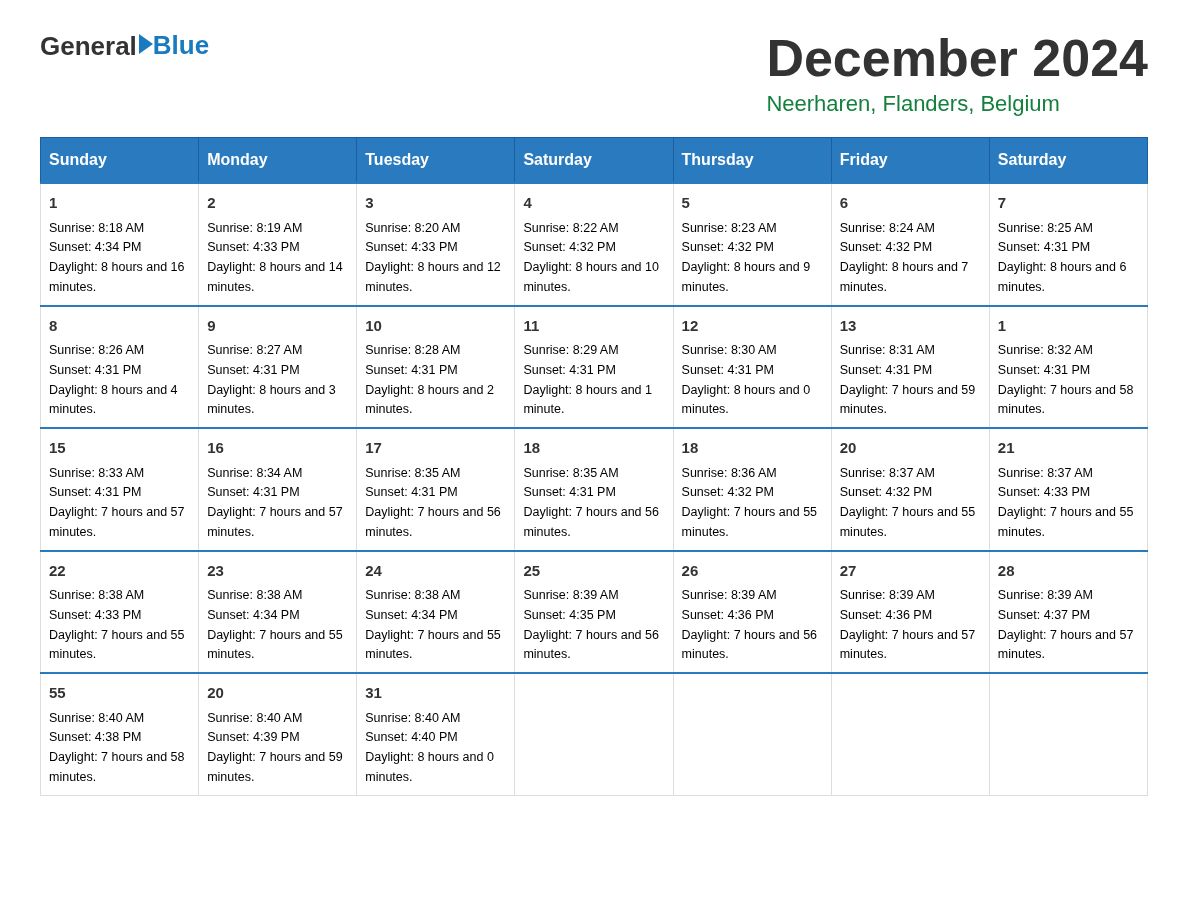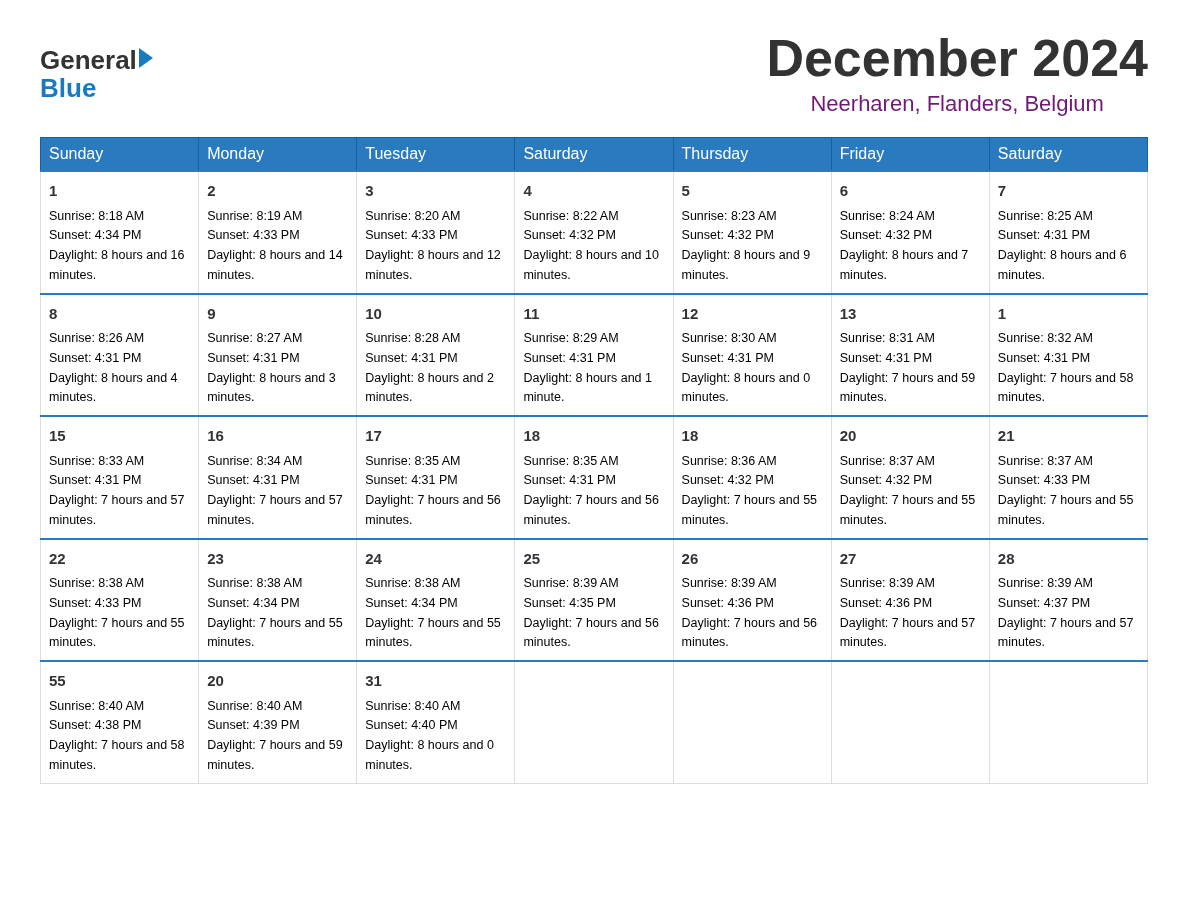--- a/index.html
+++ b/index.html
@@ -34,52 +34,51 @@
       position: relative;
       top: -2px;
     }
     .logo-bottom {
       font-size: 26px;
       font-weight: bold;
       color: #1a7abf;
     }
     .logo-wrapper {
       display: flex;
-      flex-direction: column;
-      margin-top: 17px;
+      flex-direction: row;
     }
     .logo-line1 {
       display: flex;
       align-items: center;
     }
     .title-section {
-      text-align: center;
+      text-align: left;
     }
     .month-title {
       font-size: 52px;
       font-weight: bold;
       color: #333;
       line-height: 1.1;
     }
     .location-title {
       font-size: 22px;
-      color: #701a75;
+      color: #15803d;
       margin-top: 4px;
     }
     table {
       width: 100%;
       border-collapse: collapse;
       table-layout: fixed;
     }
     thead tr th {
       background-color: #2a7abf;
       color: #fff;
       font-size: 16px;
-      font-weight: normal;
-      padding: 7px 8px;
+      font-weight: bold;
+      padding: 13px 8px;
       text-align: left;
       border: 1px solid #1a5fa0;
     }
     tbody tr {
       border-top: 2px solid #2a7abf;
     }
     tbody tr td {
       vertical-align: top;
       padding: 8px 8px;
       font-size: 13px;

